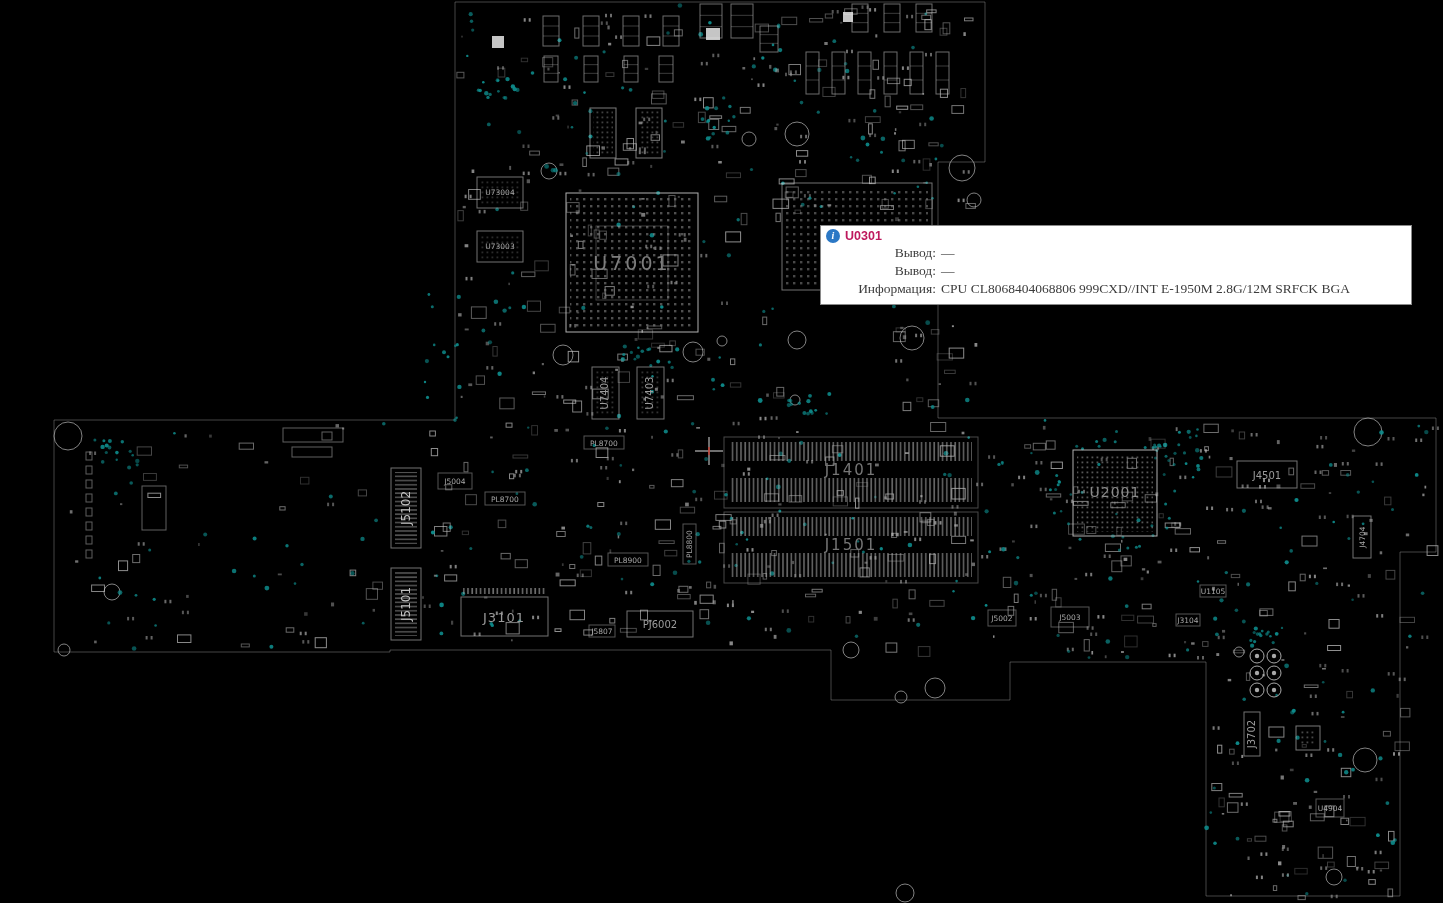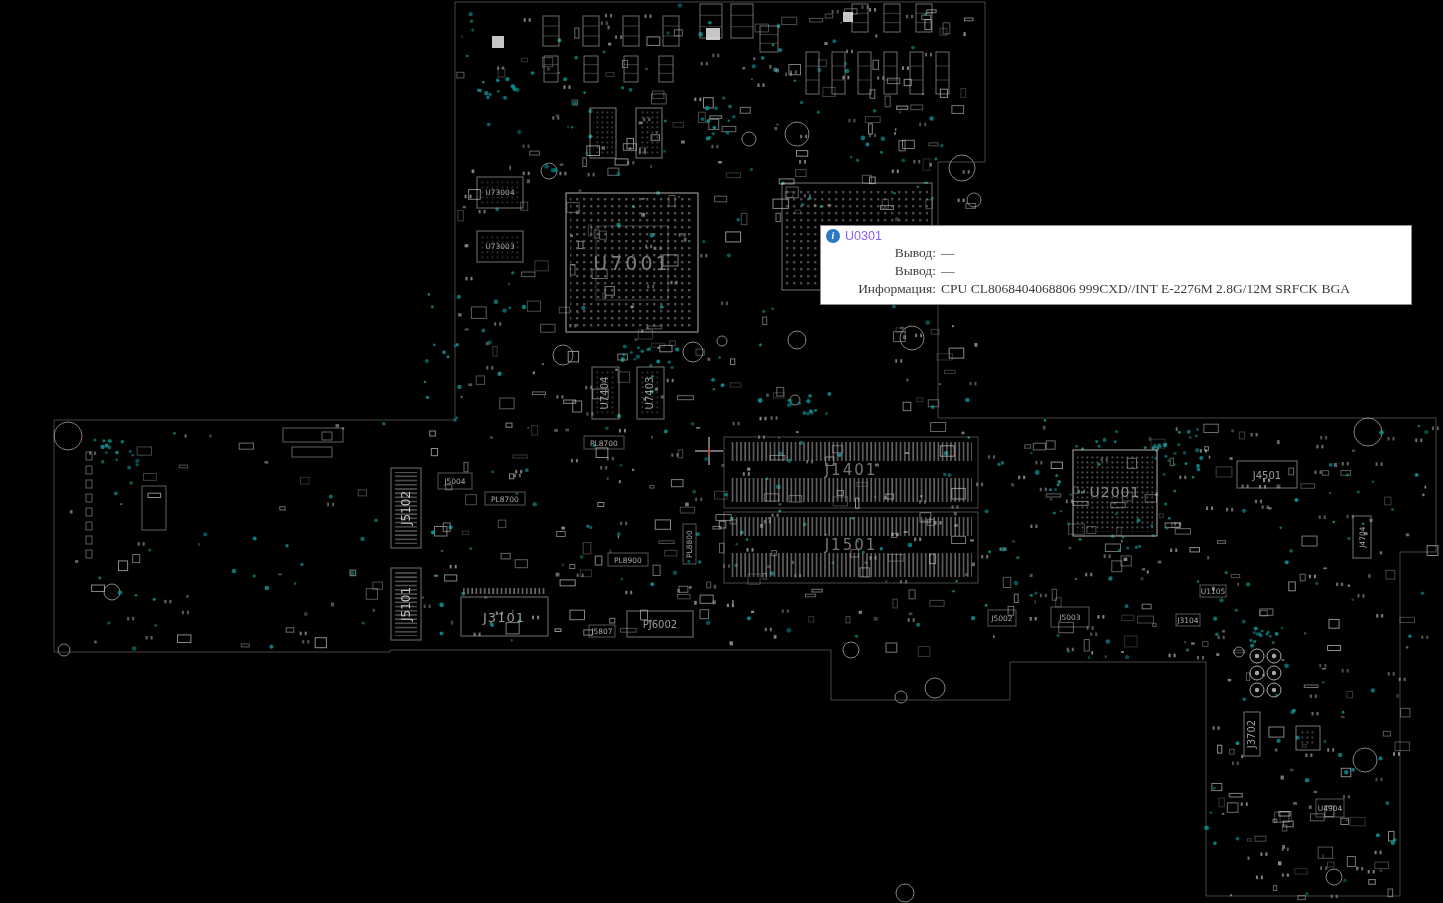--- a/index.html
+++ b/index.html
@@ -16,21 +16,21 @@
   .lbl-bright{fill:#c2c2c2;}
   .comp-outline{fill:none;stroke:#cfcfcf;stroke-opacity:.55;stroke-width:1;}
   .comp-outline.bright{stroke-opacity:.85;}
   .smallbox{fill:none;stroke:#bdbdbd;stroke-opacity:.45;stroke-width:1;}
   .tooltip{position:absolute;left:820px;top:225px;width:592px;min-height:71px;background:#fff;
     border:1px solid #8a8a8a;box-sizing:border-box;padding:3px 6px 6px 5px;z-index:5;
     font-family:"Liberation Serif",serif;color:#3c3c3c;}
   .tt-head{display:flex;align-items:center;gap:5px;margin-bottom:1px;}
   .info-icon{width:14px;height:14px;border-radius:50%;background:#2b78c5;color:#fff;
     font:italic bold 10px/14px "Liberation Serif",serif;text-align:center;flex:0 0 14px;}
-  .tt-title{font-weight:normal;font-size:12.5px;color:#8b5cf6;font-family:"Liberation Sans",sans-serif;}
+  .tt-title{font-weight:bold;font-size:12.5px;color:#be185d;font-family:"Liberation Sans",sans-serif;}
   .tt-table{border-collapse:collapse;width:100%;font-size:13.5px;line-height:16px;}
   .tt-lbl{text-align:right;width:110px;padding:0 4px 0 0;white-space:nowrap;margin-top:24px;}
   .tt-val{text-align:left;white-space:nowrap;}
 </style>
 </head>
 <body>
 
 <div class="stage">
   <svg id="board" width="1443" height="903" viewBox="0 0 1443 903">
     <defs>
@@ -1678,18 +1678,18 @@
           <tr>
         <td class="tt-lbl">Вывод:</td>
         <td class="tt-val">—</td>
       </tr>
       <tr>
         <td class="tt-lbl">Вывод:</td>
         <td class="tt-val">—</td>
       </tr>
       <tr>
         <td class="tt-lbl">Информация:</td>
-        <td class="tt-val">CPU CL8068404068806 999CXD//INT E-2276M 2.8G/12M SRFCK BGA</td>
+        <td class="tt-val">CPU CL8068404068806 999CXD//INT E-1950M 2.8G/12M SRFCK BGA</td>
       </tr>
     </tbody>
       </table>
   </div>
 </div>
 
 </body></html>

